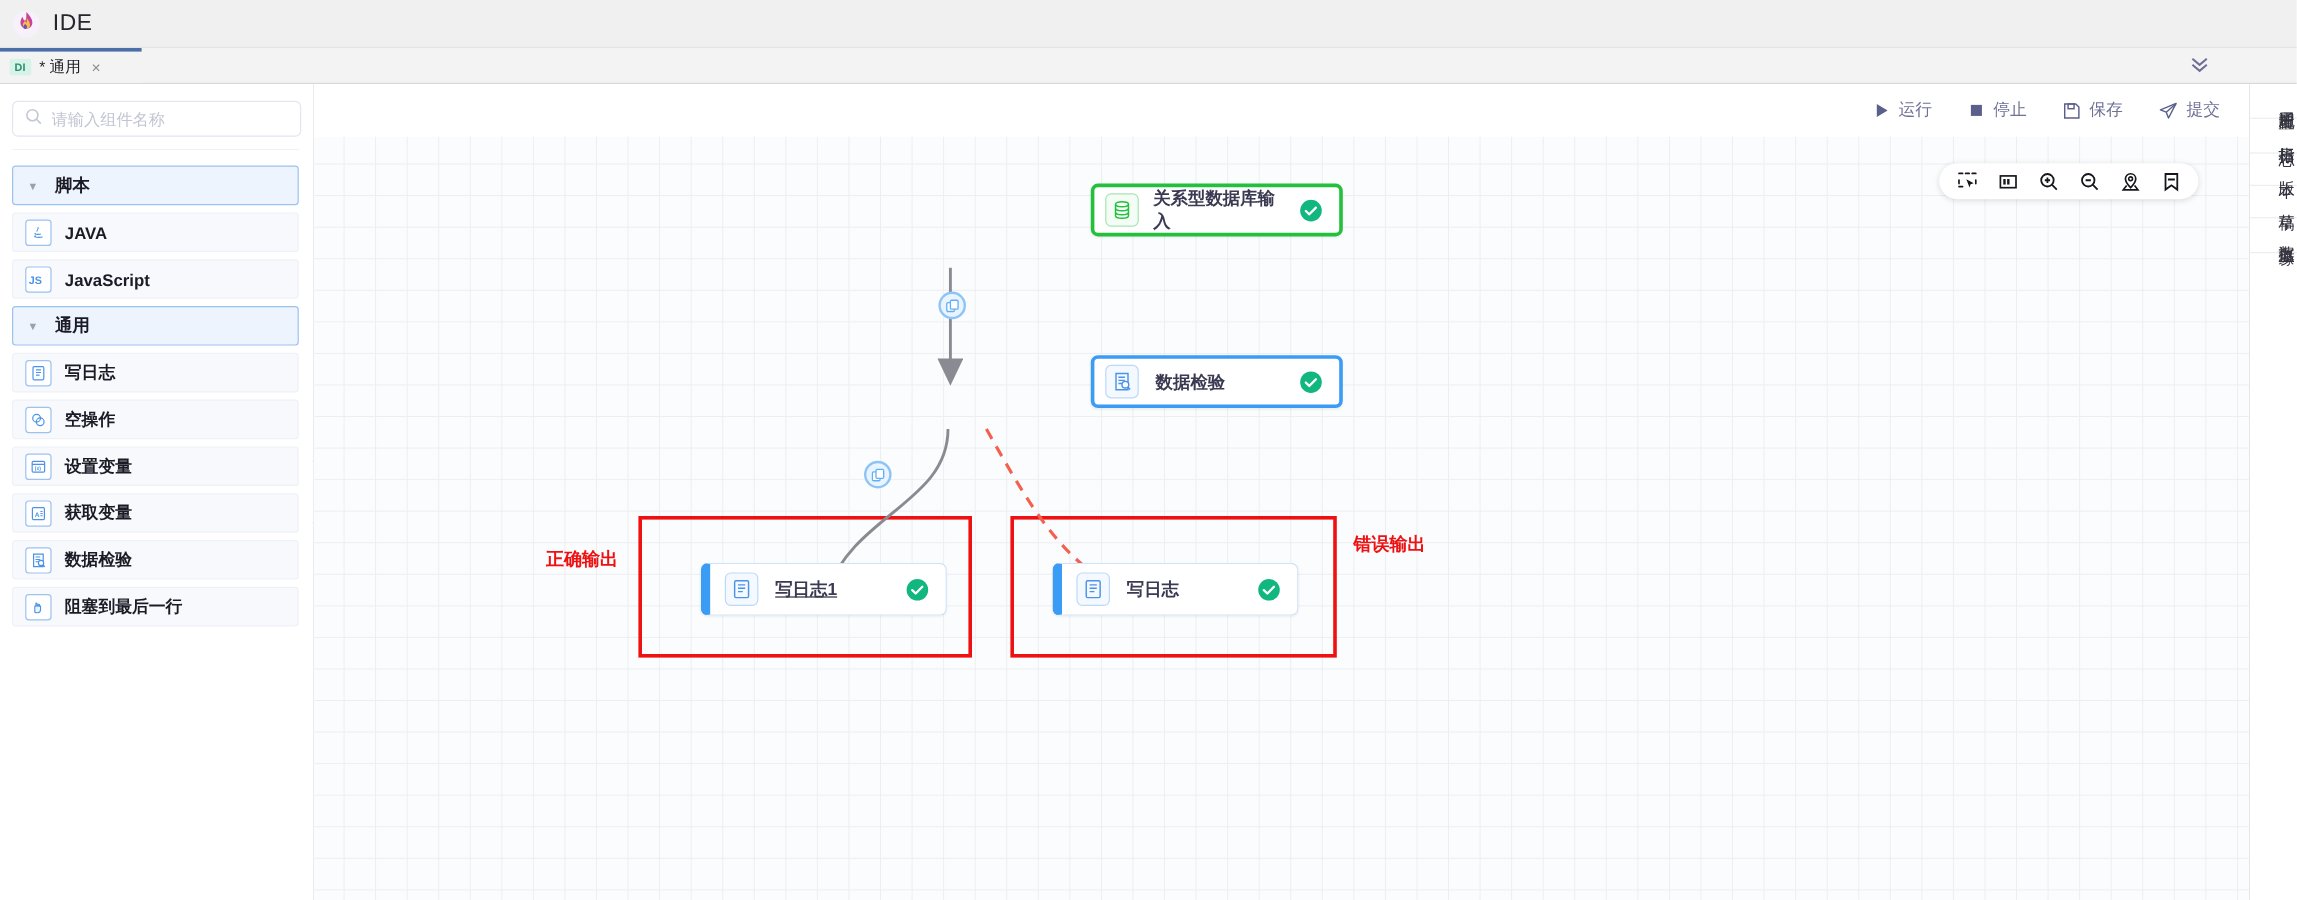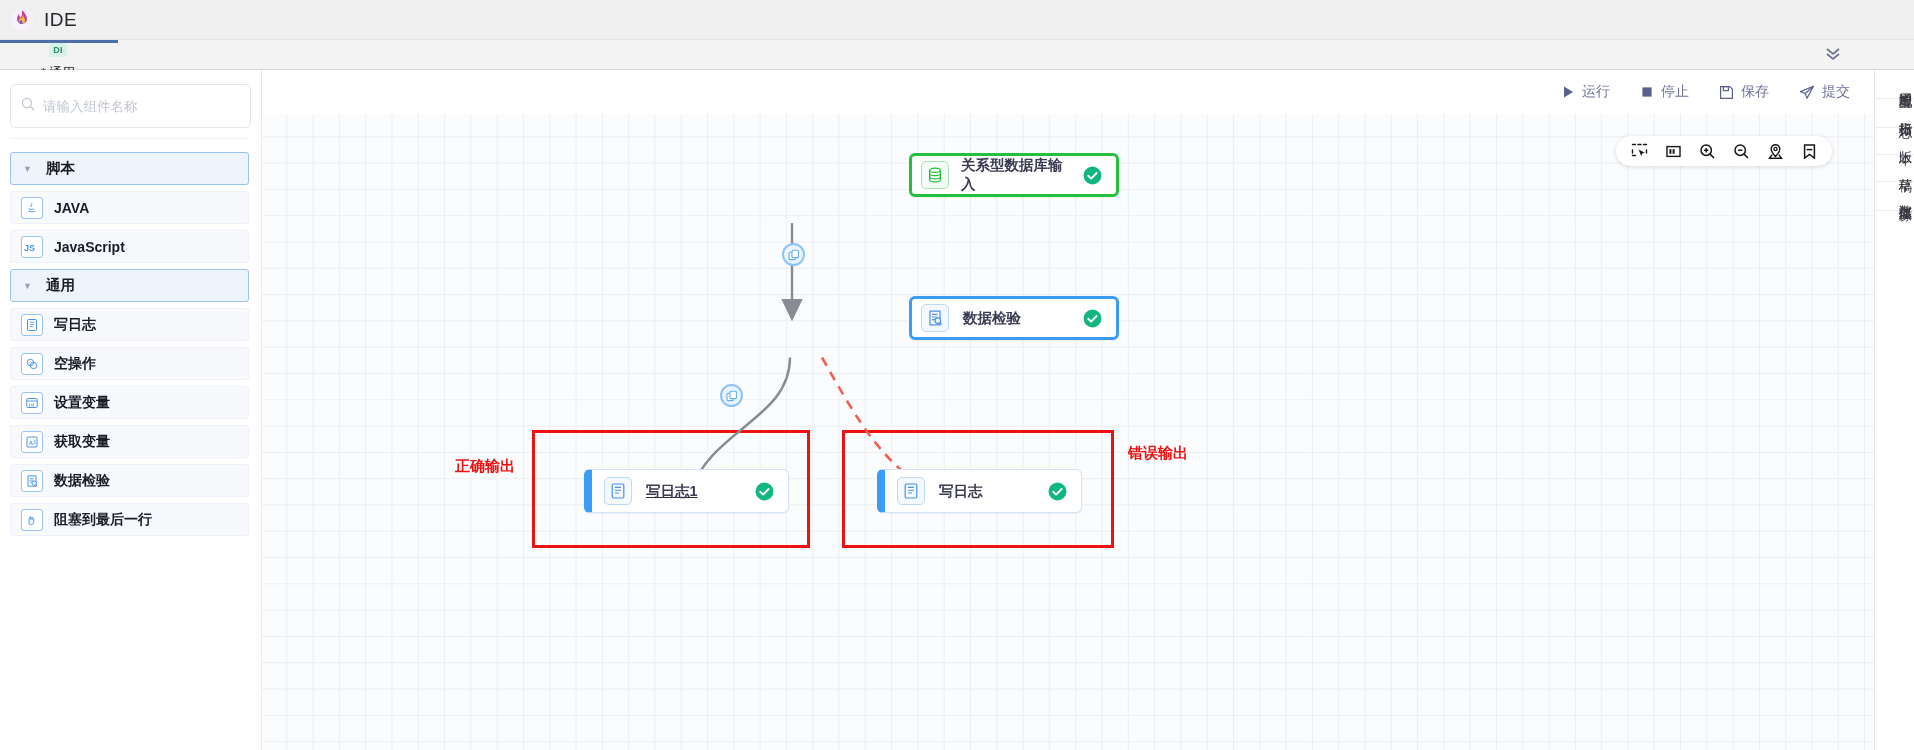--- a/index.html
+++ b/index.html
@@ -25,21 +25,21 @@
   
   .tabbar {
     height: 30px; flex: 0 0 30px; background: #f3f3f3;
     border-bottom: 1px solid #d9d9d9;
     display: flex; align-items: stretch; position: relative;
   }
   .tab {
     display: flex; align-items: center; gap: 7px;
     padding: 0 10px 0 8px; background: #f3f3f3;
     border-top: 3px solid #4d6fa8;
-    font-size: 13px; color: #1d1d26; position: relative; min-width: 118px; flex-direction: column;
+    font-size: 13px; color: #1d1d26; position: relative; min-width: 118px;
   }
   .tab-badge {
     background: #d7f2e8; color: #2a8f6e; font-size: 9px;
     padding: 1px 4px; border-radius: 2px; line-height: 12px;
     font-weight: 700; letter-spacing: .3px;
   }
   .tab-label { font-size: 13px; }
   .tab-close { color: #8a8a95; font-size: 13px; margin-left: 2px; cursor: pointer; }
   .tabbar-right { margin-left: auto; display: flex; align-items: center; padding-right: 62px; }
   .chevrons-down { color: #6b6f96; font-size: 15px; letter-spacing: -4px; cursor: pointer; padding: 0 10px; }
@@ -47,21 +47,21 @@
   
   .body { flex: 1; display: flex; min-height: 0; position: relative; }
 
   
   .leftpanel {
     width: 262px; flex: 0 0 262px; background: #fff;
     border-right: 1px solid #e8e8e8; display: flex; flex-direction: column;
     padding: 8px 8px 0 8px; overflow: hidden; position: relative;
   }
   .searchbox {
-    height: 44px; border: 1px solid #e3e6ef; border-radius: 5px;
+    height: 30px; border: 1px solid #e3e6ef; border-radius: 5px;
     display: flex; align-items: center; gap: 8px; padding: 10px 10px;
     margin: 6px 2px 10px 2px; background: #fff;
   }
   .searchbox .sicon { color: #c3c7d4; flex: 0 0 14px; }
   .searchbox input {
     border: 0; outline: 0; font-size: 13.5px; color: #3a3a46;
     background: transparent; width: 100%;
     font-family: "Liberation Sans", sans-serif;
   }
   .searchbox input::placeholder { color: #c2c6d2; }

